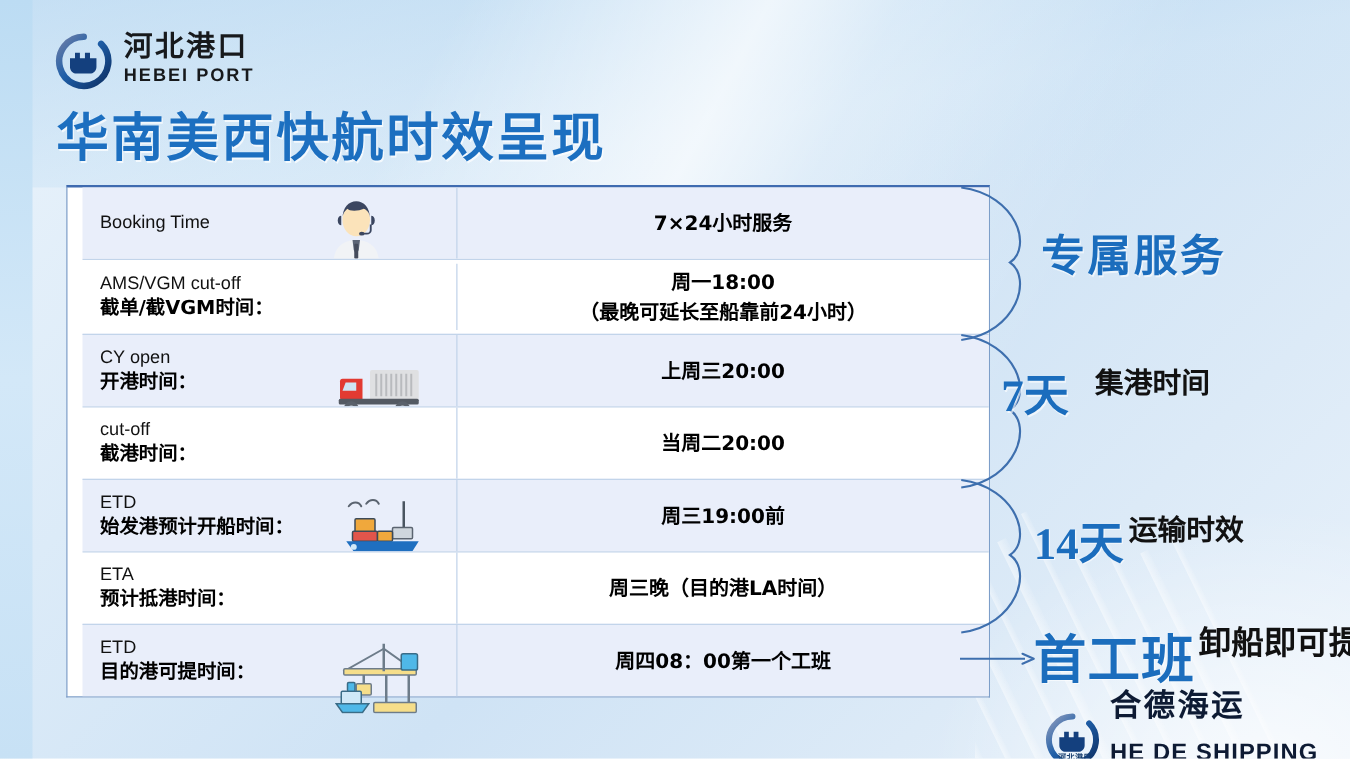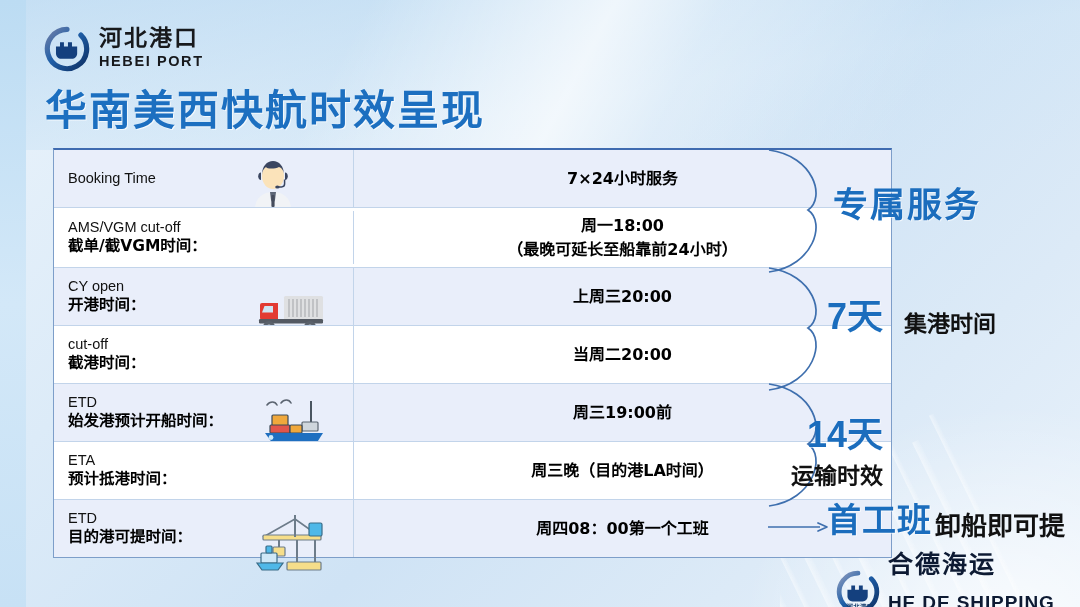--- a/index.html
+++ b/index.html
@@ -109,25 +109,26 @@
     color: #1c6fc0;
     font-family: "DejaVu Sans", "Liberation Sans", sans-serif;
     text-shadow: 1px 1px 0 rgba(255,255,255,.7);
   }
 
   
   .tbl {
     position: absolute;
     left: 53px;
     top: 148px;
-    width: 839px;
+    width: 739px;
     border: 1px solid #7d9ec9;
     border-top: 2px solid #3f6bb0;
     box-sizing: border-box;
     background: #fff;
+    padding-left: 12px;
   }
   .row {
     display: flex;
     border-top: 1px solid #c2d4ea;
     min-height: 57px;
     position: relative;
   }
   .row:first-child { border-top: none; }
   .row.alt { background: #e9eefa; }
   .row.plain { background: #ffffff; }
@@ -188,43 +189,43 @@
   .rowicon.ship  { right: 22px; bottom: -12px; width: 72px; height: 58px; }
   .rowicon.crane { right: 28px; bottom: -14px; width: 72px; height: 62px; }
 
   
   .braces { position: absolute; left: 768px; top: 148px; width: 64px; height: 410px; }
   .arrow-line { position: absolute; left: 768px; top: 520px; width: 62px; height: 14px; }
 
   .caption {
     position: absolute;
     display: flex;
-    align-items: flex-end;
+    align-items: flex-start;
     white-space: nowrap;
-    font-family: Liberation Sans, sans-serif;
+    font-family: Liberation Serif, serif;
   }
   .cap-big {
     color: #1b6dbd;
     font-weight: 700;
     text-shadow: 1px 1px 0 rgba(255,255,255,.6);
   }
   .cap-small {
     color: #111;
     font-weight: 700;
   }
   #cap-0 { left: 833px; top: 176px; }
   #cap-0 .cap-big { font-size: 35px; letter-spacing: 2px; }
-  #cap-1 { left: 827px; top: 287px; }
+  #cap-1 { left: 801px; top: 287px; }
   #cap-1 .cap-big { font-size: 36px; letter-spacing: 0px; }
   #cap-1 .cap-small { font-size: 23px; margin-left: 21px; }
-  #cap-2 { left: 787px; top: 405px; flex-direction: column; }
+  #cap-2 { left: 827px; top: 405px; }
   #cap-2 .cap-big { font-size: 36px; }
   #cap-2 .cap-small { font-size: 23px; margin-left: 4px; }
   #cap-3 { left: 827px; top: 493px; }
-  #cap-3 .cap-big { font-size: 34px; letter-spacing: 1px; }
+  #cap-3 .cap-big { font-size: 42px; letter-spacing: 1px; }
   #cap-3 .cap-small { font-size: 26px; margin-left: 3px; }
 
   
   .ft-logo {
     position: absolute;
     left: 836px;
     top: 552px;
     display: flex;
     align-items: center;
     gap: 8px;

